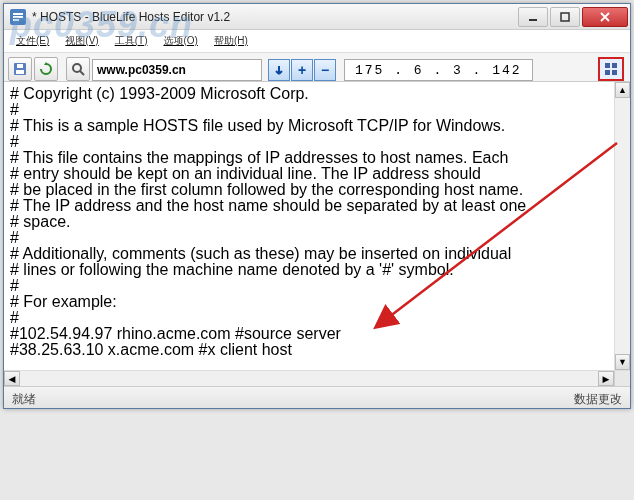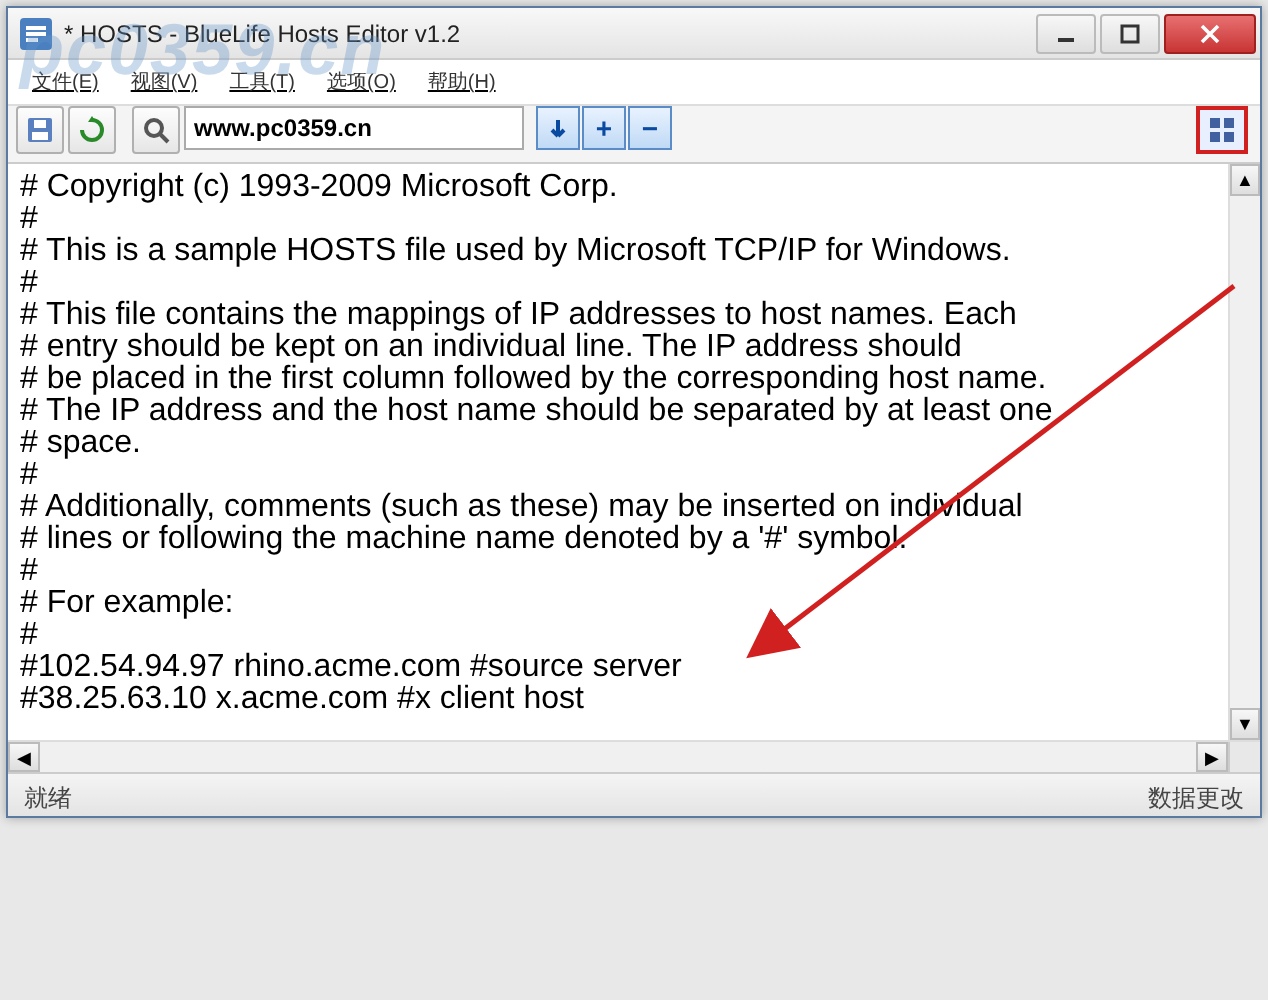--- a/index.html
+++ b/index.html
@@ -75,21 +75,21 @@
       font-size: 10px;
       text-decoration: underline;
     }
     .menu-item {
       padding: 2px 6px;
       color: #333;
     }
     .toolbar {
       height: 30px;
       display: flex;
-      align-items: flex-start;
+      align-items: flex-end;
       padding: 0 4px;
       gap: 2px;
       border-top: 1px solid #ddd;
       border-bottom: 1px solid #ccc;
       background: #f4f4f4;
     }
     .tb-btn {
       width: 24px; height: 24px;
       border: 1px solid #b0b0b0;
       background: linear-gradient(#fdfdfd,#e6e6e6);

